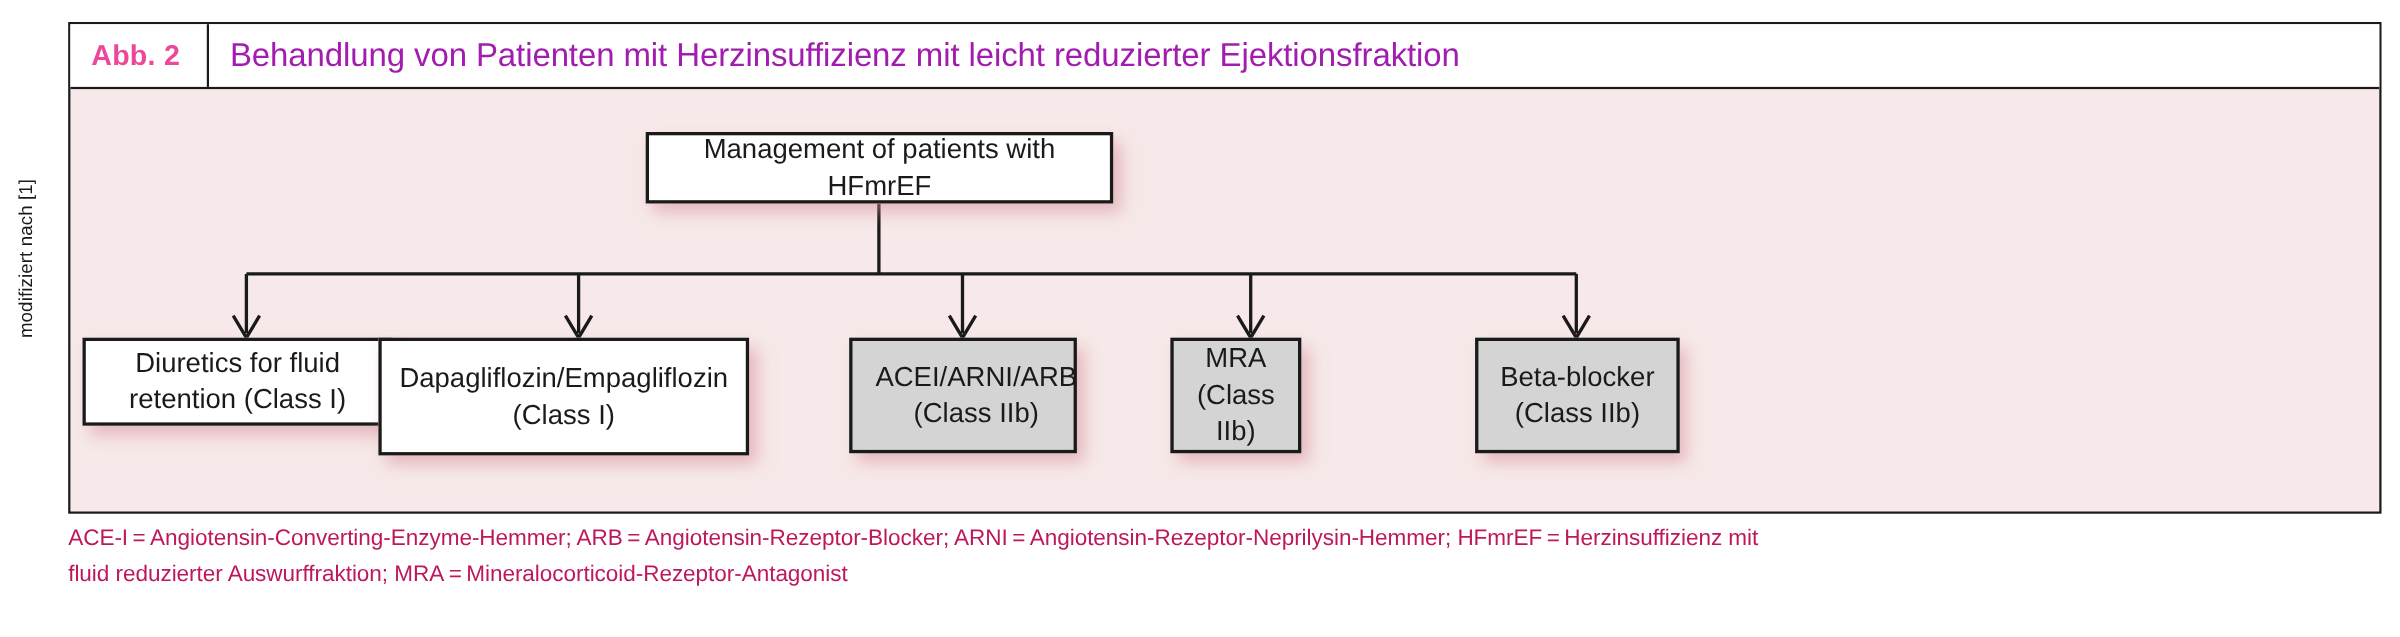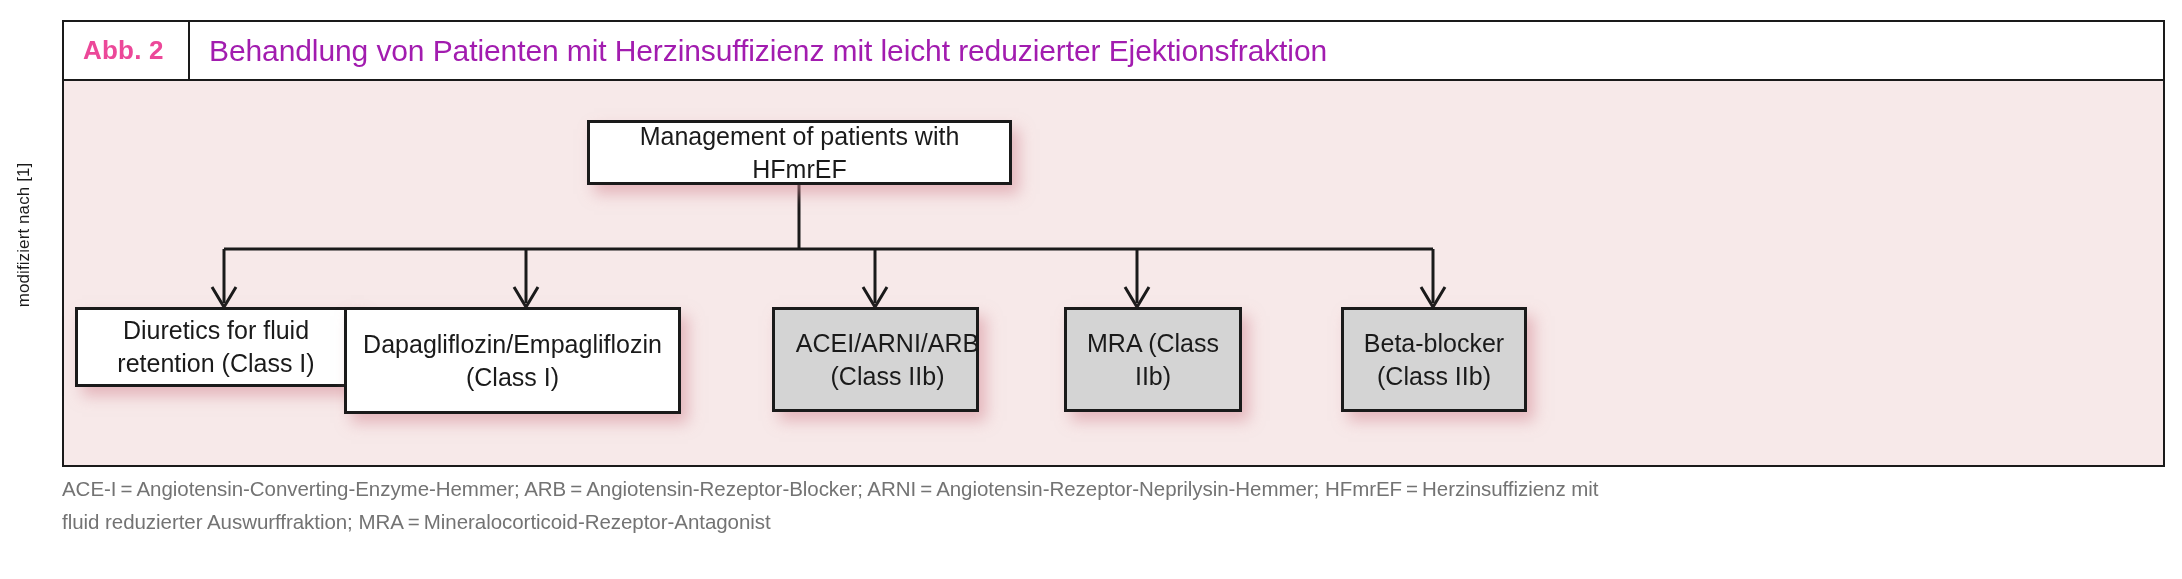--- a/index.html
+++ b/index.html
@@ -126,21 +126,21 @@
   }
 
   
   .footnote {
     position: absolute;
     left: 62px;
     top: 472px;
     width: 2090px;
     font-size: 20.5px;
     line-height: 1.62;
-    color: #737373;
+    color: #be185d;
     letter-spacing: -0.05px;
   }
 </style>
 </head>
 <body>
 
 <div id="figure-root">
 
   <div class="side-credit">
     <span>modifiziert nach [1]</span>
@@ -186,21 +186,21 @@
       </div>
 
       <div class="node white" style="left:280px; top:210px; width:337px; height:107px;">
         <div class="label">Dapagliflozin/Empagliflozin (Class I)</div>
       </div>
 
       <div class="node gray" style="left:708px; top:210px; width:207px; height:105px;padding-left:24px;">
         <div class="label">ACEI/ARNI/ARB (Class IIb)</div>
       </div>
 
-      <div class="node gray" style="left:1000px; top:210px; width:178px; height:105px;">
+      <div class="node gray" style="left:1000px; top:210px; width:119px; height:105px;">
         <div class="label">MRA (Class IIb)</div>
       </div>
 
       <div class="node gray" style="left:1277px; top:210px; width:186px; height:105px;">
         <div class="label">Beta-blocker (Class IIb)</div>
       </div>
 
     </div>
   </div>
 

